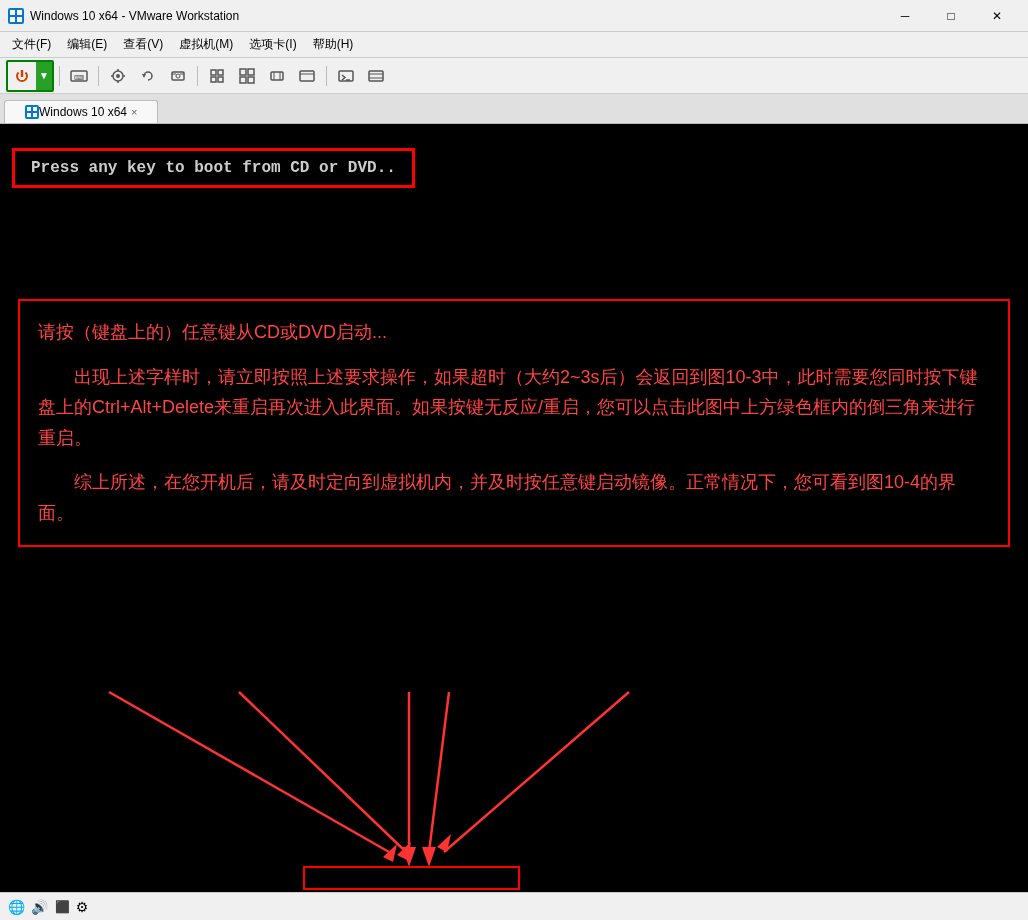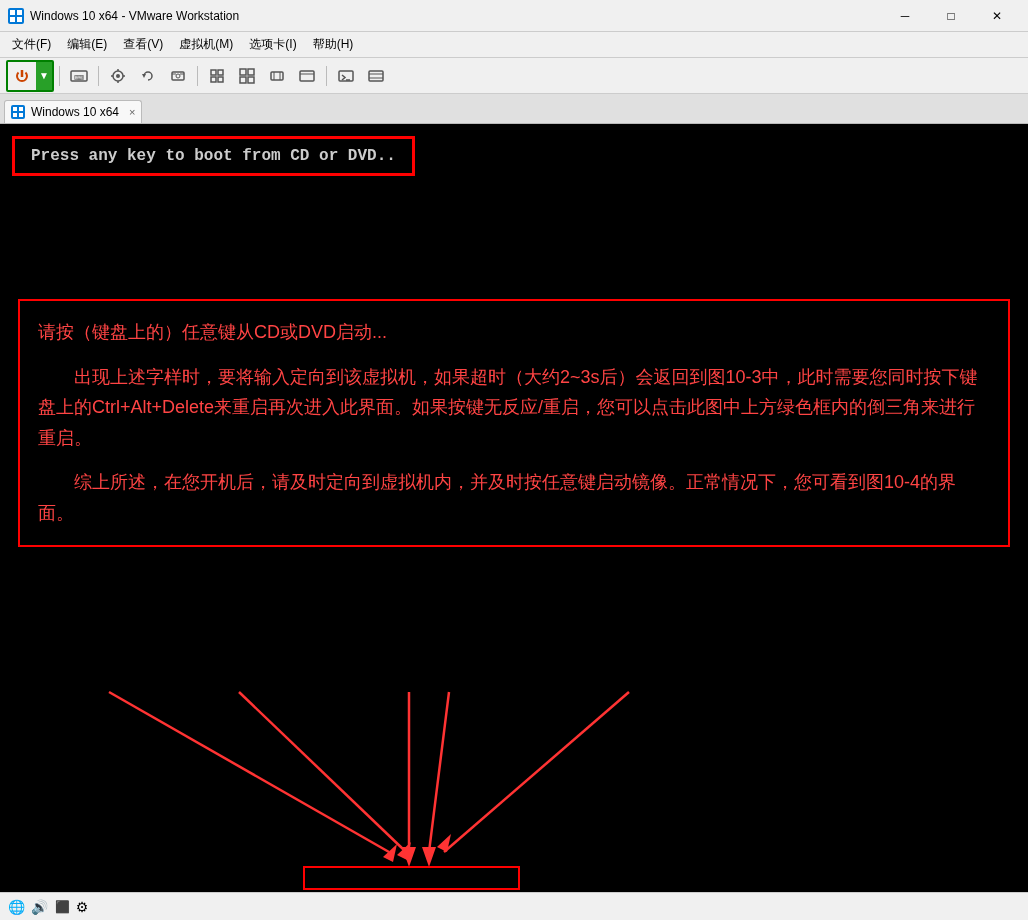--- a/index.html
+++ b/index.html
@@ -123,26 +123,25 @@
       height: 30px;
       display: flex;
       align-items: flex-end;
       padding: 0 4px;
       border-bottom: 1px solid #bbb;
     }
     .tab {
       background: #f8f8f8;
       border: 1px solid #bbb;
       border-bottom: none;
-      padding: 4px 6px;
+      padding: 4px 20px;
       font-size: 12px;
       cursor: pointer;
       display: flex;
       align-items: center;
-      gap: 6px;
       border-radius: 3px 3px 0 0;
     }
     .tab-icon {
       width: 14px;
       height: 14px;
       background: #0078d7;
       border-radius: 2px;
       font-size: 8px;
       color: white;
       display: flex;
@@ -152,21 +151,21 @@
     .tab-close {
       font-size: 11px;
       color: #666;
       cursor: pointer;
       margin-left: 4px;
     }
 
     
     .boot-msg {
       position: absolute;
-      top: 12px;
+      top: 24px;
       left: 12px;
       border: 3px solid red;
       padding: 8px 16px;
       color: #ccc;
       font-family: 'Courier New', monospace;
       font-size: 16px;
       font-weight: bold;
       background: #000;
     }
 
@@ -355,21 +354,21 @@
 </div>
 
 <div class="main-content" style="position: relative; background: #000; height: calc(920px - 32px - 26px - 36px - 30px - 28px);">
 
   <div class="boot-msg">
     <span>Press any key to boot from CD or DVD..</span>
   </div>
 
   <div class="annotation-box">
     <p>请按（键盘上的）任意键从CD或DVD启动...</p>
-    <p>　　出现上述字样时，要将输入定向到该虚拟机，如果超时（大约2~3s后）会返回到图10-3中，此时需要您同时按下键盘上的Ctrl+Alt+Delete来重启再次进入此界面。如果按键无反应/重启，您可以点击此图中上方绿色框内的倒三角来进行重启。</p>
+    <p>　　出现上述字样时，请立即按照上述要求操作，如果超时（大约2~3s后）会返回到图10-3中，此时需要您同时按下键盘上的Ctrl+Alt+Delete来重启再次进入此界面。如果按键无反应/重启，您可以点击此图中上方绿色框内的倒三角来进行重启。</p>
     <p>　　综上所述，在您开机后，请及时定向到虚拟机内，并及时按任意键启动镜像。正常情况下，您可看到图10-4的界面。</p>
   </div>
 
   <svg class="arrows-svg" viewBox="0 0 1010 220" preserveAspectRatio="xMidYMid meet">
 
     <line x1="100" y1="20" x2="380" y2="180" stroke="#ff3333" stroke-width="2.5"></line>
     <polygon points="374,185 388,172 384,190" fill="#ff3333"></polygon>
 
     <line x1="230" y1="20" x2="395" y2="178" stroke="#ff3333" stroke-width="2.5"></line>
     <polygon points="388,183 402,170 398,188" fill="#ff3333"></polygon>

